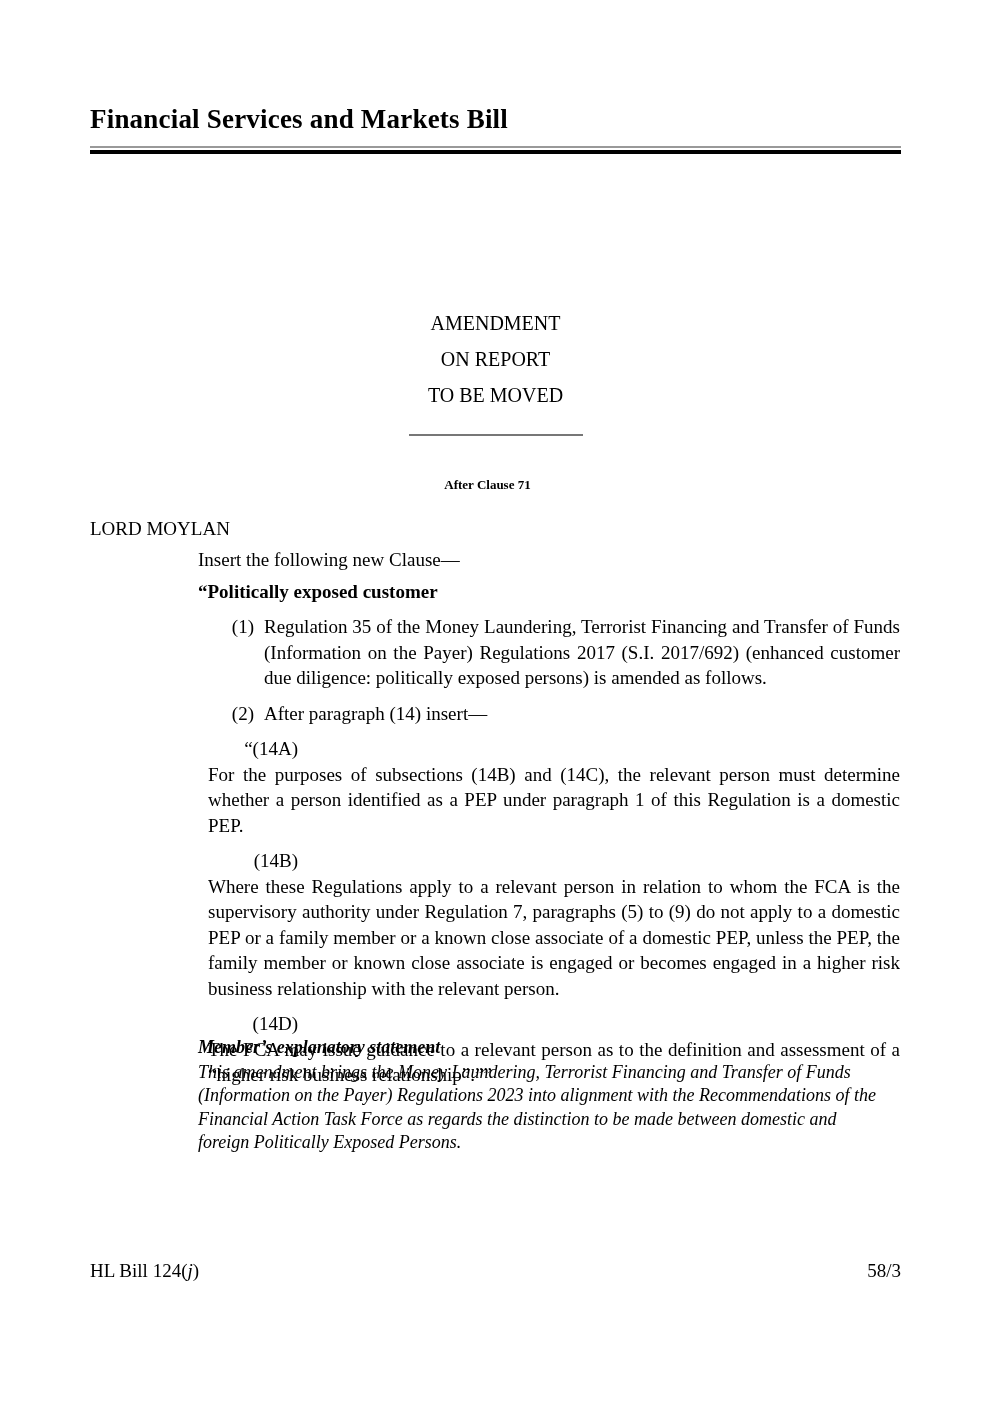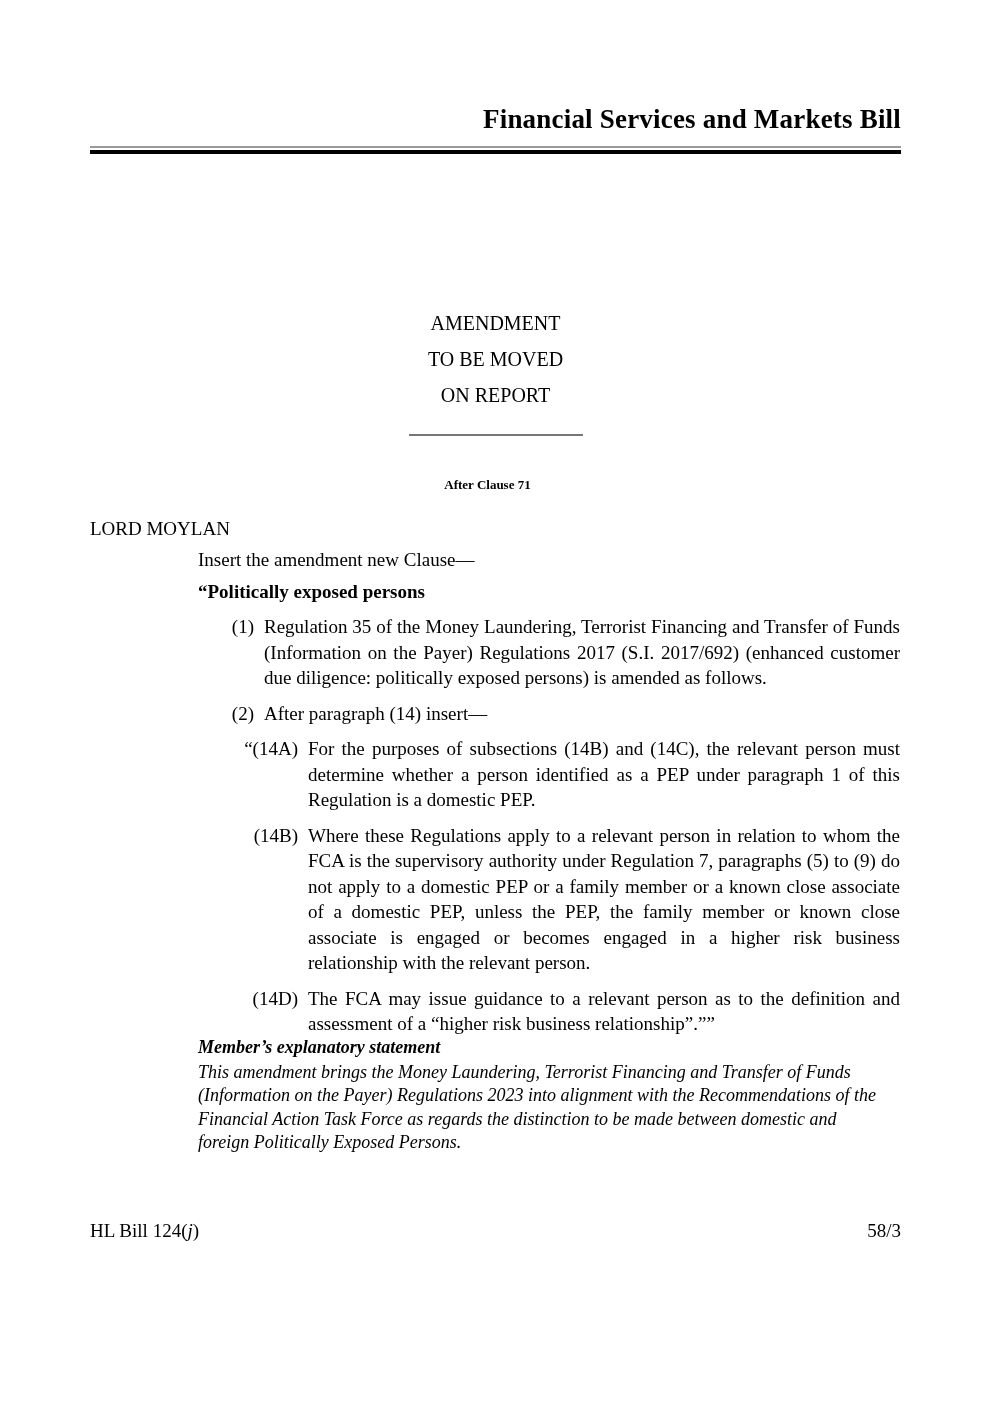--- a/index.html
+++ b/index.html
@@ -18,21 +18,21 @@
     color: #000000;
     overflow: hidden;
   }
 
   
   .doc-title {
     position: absolute;
     top: 104px;
     left: 90px;
     width: 811px;
-    text-align: right;
+    text-align: left;
     font-size: 27px;
     font-weight: bold;
     letter-spacing: 0.2px;
   }
 
   .rule-double {
     position: absolute;
     top: 146px;
     left: 90px;
     width: 811px;
@@ -126,21 +126,21 @@
   .marker-lvl2 { width: 90px; padding-right: 10px; }
 
   .num-text {
     flex: 1 1 auto;
     text-align: justify;
     text-justify: inter-word;
     hyphens: none;
   }
 
   .level1 { margin-left: 10px; }
-  .level2 { margin-left: 10px; }
+  .level2 { margin-left: 10px; flex-direction: column; }
 
   .sublist { margin-top: 4px; }
 
   
   .explanatory {
     position: absolute;
     top: 1036px;
     left: 198px;
     width: 690px;
     font-size: 18px;
@@ -151,21 +151,21 @@
     font-weight: bold;
     margin-bottom: 1px;
   }
   .explanatory .es-body {
     font-style: italic;
   }
 
   
   .footer {
     position: absolute;
-    top: 1220px;
+    top: 1260px;
     left: 90px;
     width: 811px;
     font-size: 19px;
     display: flex;
     justify-content: space-between;
     align-items: center;
   }
   .footer .italic-j { font-style: italic; }
 </style>
 </head>
@@ -176,35 +176,35 @@
   <div class="doc-title">Financial Services and Markets Bill</div>
 
   <div class="rule-double">
     <div class="thin"></div>
     <div class="gap"></div>
     <div class="thick"></div>
   </div>
 
   <div class="heading-block">
     <div>AMENDMENT</div>
+    <div>ON REPORT</div>
     <div>TO BE MOVED</div>
-    <div>ON REPORT</div>
   </div>
 
   <div class="short-rule"></div>
 
   <div class="after-clause">After Clause 71</div>
 
   <div class="sponsor">LORD MOYLAN</div>
 
   <div class="body-area">
 
-    <p class="lead-in">Insert the amendment new Clause—</p>
-
-    <p class="clause-title">“Politically exposed persons</p>
+    <p class="lead-in">Insert the following new Clause—</p>
+
+    <p class="clause-title">“Politically exposed customer</p>
 
     <div class="num-row level1">
       <div class="marker marker-lvl1">(1)</div>
       <div class="num-text">Regulation 35 of the Money Laundering, Terrorist Financing and Transfer of Funds (Information on the Payer) Regulations 2017 (S.I. 2017/692) (enhanced customer due diligence: politically exposed persons) is amended as follows.</div>
     </div>
 
     <div class="num-row level1">
       <div class="marker marker-lvl1">(2)</div>
       <div class="num-text" style="text-align:left;">After paragraph (14) insert—</div>
     </div>

